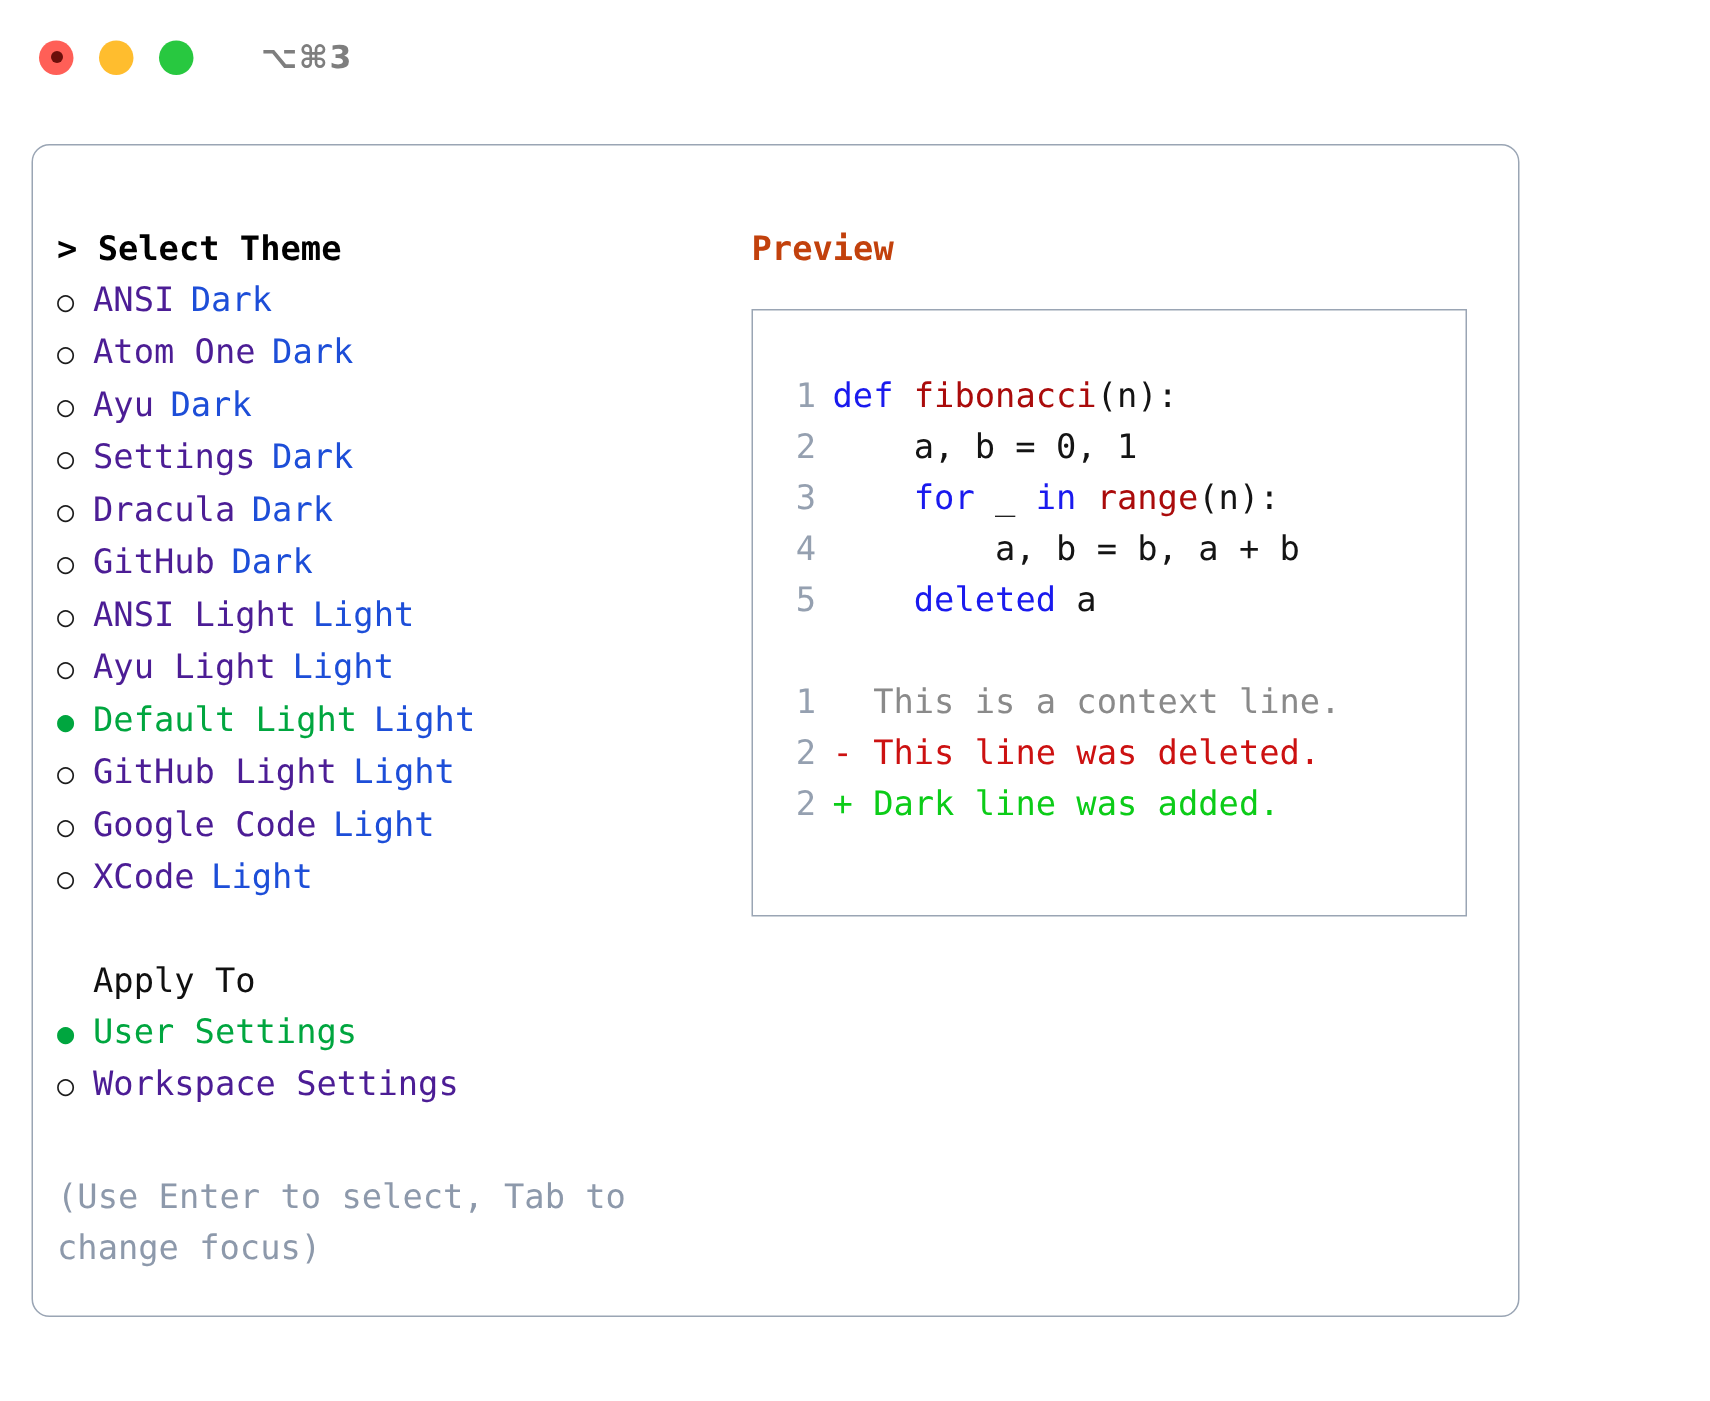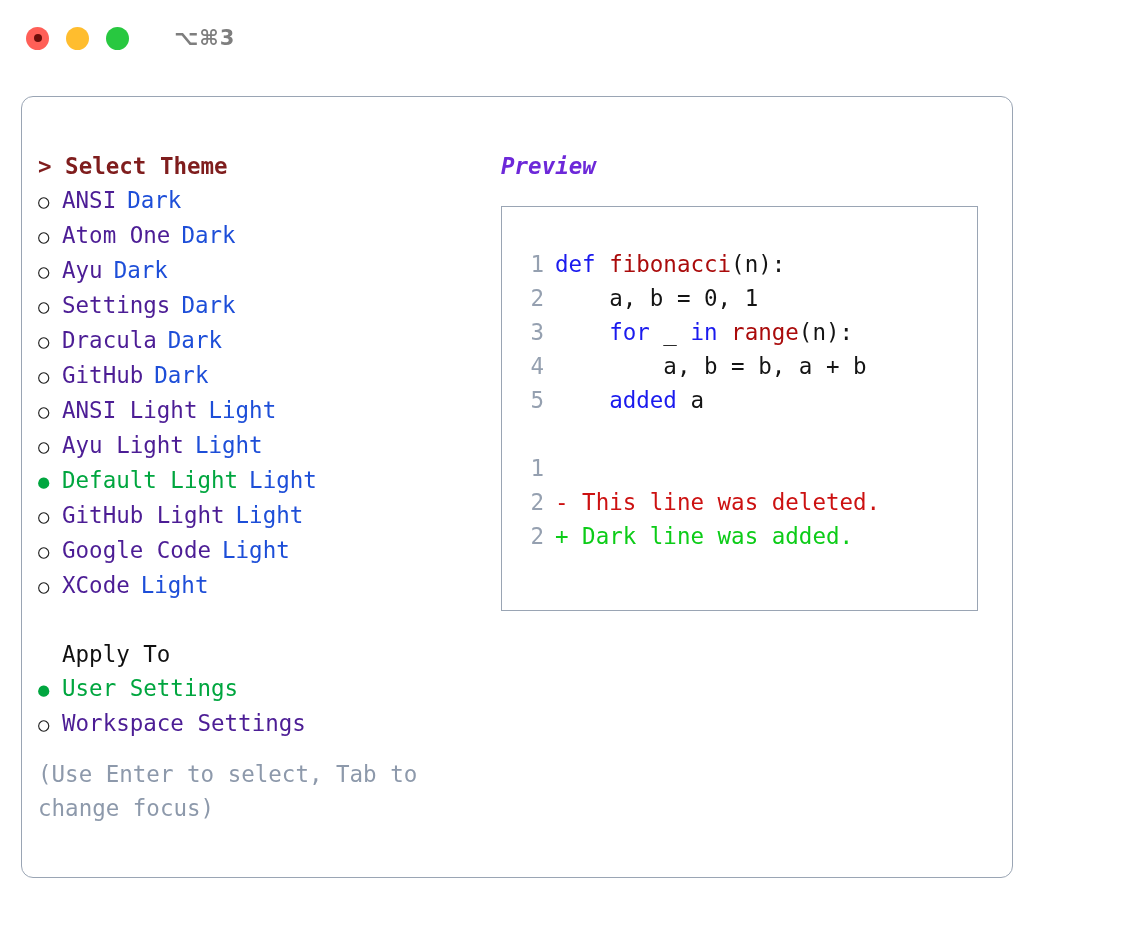--- a/index.html
+++ b/index.html
@@ -85,21 +85,21 @@
   #left-col {
     width: 470px;
     padding: 52px 0 0 16px;
     box-sizing: border-box;
     flex-shrink: 0;
   }
 
   .heading {
     font-size: 22.5px;
     font-weight: 700;
-    color: #7f1d1d;
+    color: #000000;
     line-height: 34px;
     white-space: pre;
   }
 
   .opt-row {
     font-size: 22.5px;
     line-height: 34px;
     color: #1c1c1c;
     white-space: pre;
     display: flex;
@@ -127,43 +127,42 @@
   .section-label {
     font-size: 22.5px;
     line-height: 34px;
     color: #101010;
     padding-left: 24px;
     white-space: pre;
     font-weight: 400;
   }
 
   #hint {
-    margin-top: 16px;
+    margin-top: 40px;
     font-size: 22.5px;
     line-height: 34px;
     color: #8d99ab;
     width: 400px;
     white-space: pre-wrap;
     word-break: break-word;
   }
 
   
   #right-col {
     padding-top: 52px;
     padding-left: 9px;
     box-sizing: border-box;
     flex: 1;
   }
   #preview-heading {
     font-size: 22.5px;
     font-weight: 700;
-    color: #6d28d9;
-    line-height: 34px;
-    white-space: pre;
-    font-style: italic;
+    color: #c2410c;
+    line-height: 34px;
+    white-space: pre;
   }
   #preview-box {
     margin-top: 23px;
     width: 477px;
     height: 405px;
     border: 1.5px solid #9aa5b4;
     box-sizing: border-box;
     background: #ffffff;
     padding: 40px 0 0 13px;
   }
@@ -239,25 +238,25 @@
 
     <div id="right-col">
       <div id="preview-heading">Preview</div>
 
       <div id="preview-box">
         <div id="code-area">
             <div class="code-line"><span class="lineno">1</span><span><span class="kw">def</span><span class="plain"> </span><span class="fn">fibonacci</span><span class="plain">(n):</span></span></div>
             <div class="code-line"><span class="lineno">2</span><span><span class="plain">    a, b = 0, 1</span></span></div>
             <div class="code-line"><span class="lineno">3</span><span><span class="plain">    </span><span class="kw">for</span><span class="plain"> _ </span><span class="kw">in</span><span class="plain"> </span><span class="fn">range</span><span class="plain">(n):</span></span></div>
             <div class="code-line"><span class="lineno">4</span><span><span class="plain">        a, b = b, a + b</span></span></div>
-            <div class="code-line"><span class="lineno">5</span><span><span class="plain">    </span><span class="kw">added</span><span class="plain"> a</span></span></div>
+            <div class="code-line"><span class="lineno">5</span><span><span class="plain">    </span><span class="kw">deleted</span><span class="plain"> a</span></span></div>
           </div>
         <div class="code-gap"></div>
         <div id="diff-area">
-            <div class="code-line"><span class="lineno">1</span><span class="ctx">  </span></div>
+            <div class="code-line"><span class="lineno">1</span><span class="ctx">  </span><span class="ctx">This is a context line.</span></div>
             <div class="code-line"><span class="lineno">2</span><span class="del">- </span><span class="del">This line was deleted.</span></div>
             <div class="code-line"><span class="lineno">2</span><span class="add">+ </span><span class="add">Dark line was added.</span></div>
           </div>
       </div>
     </div>
 
   </div>
 </div>
 
 </body></html>

